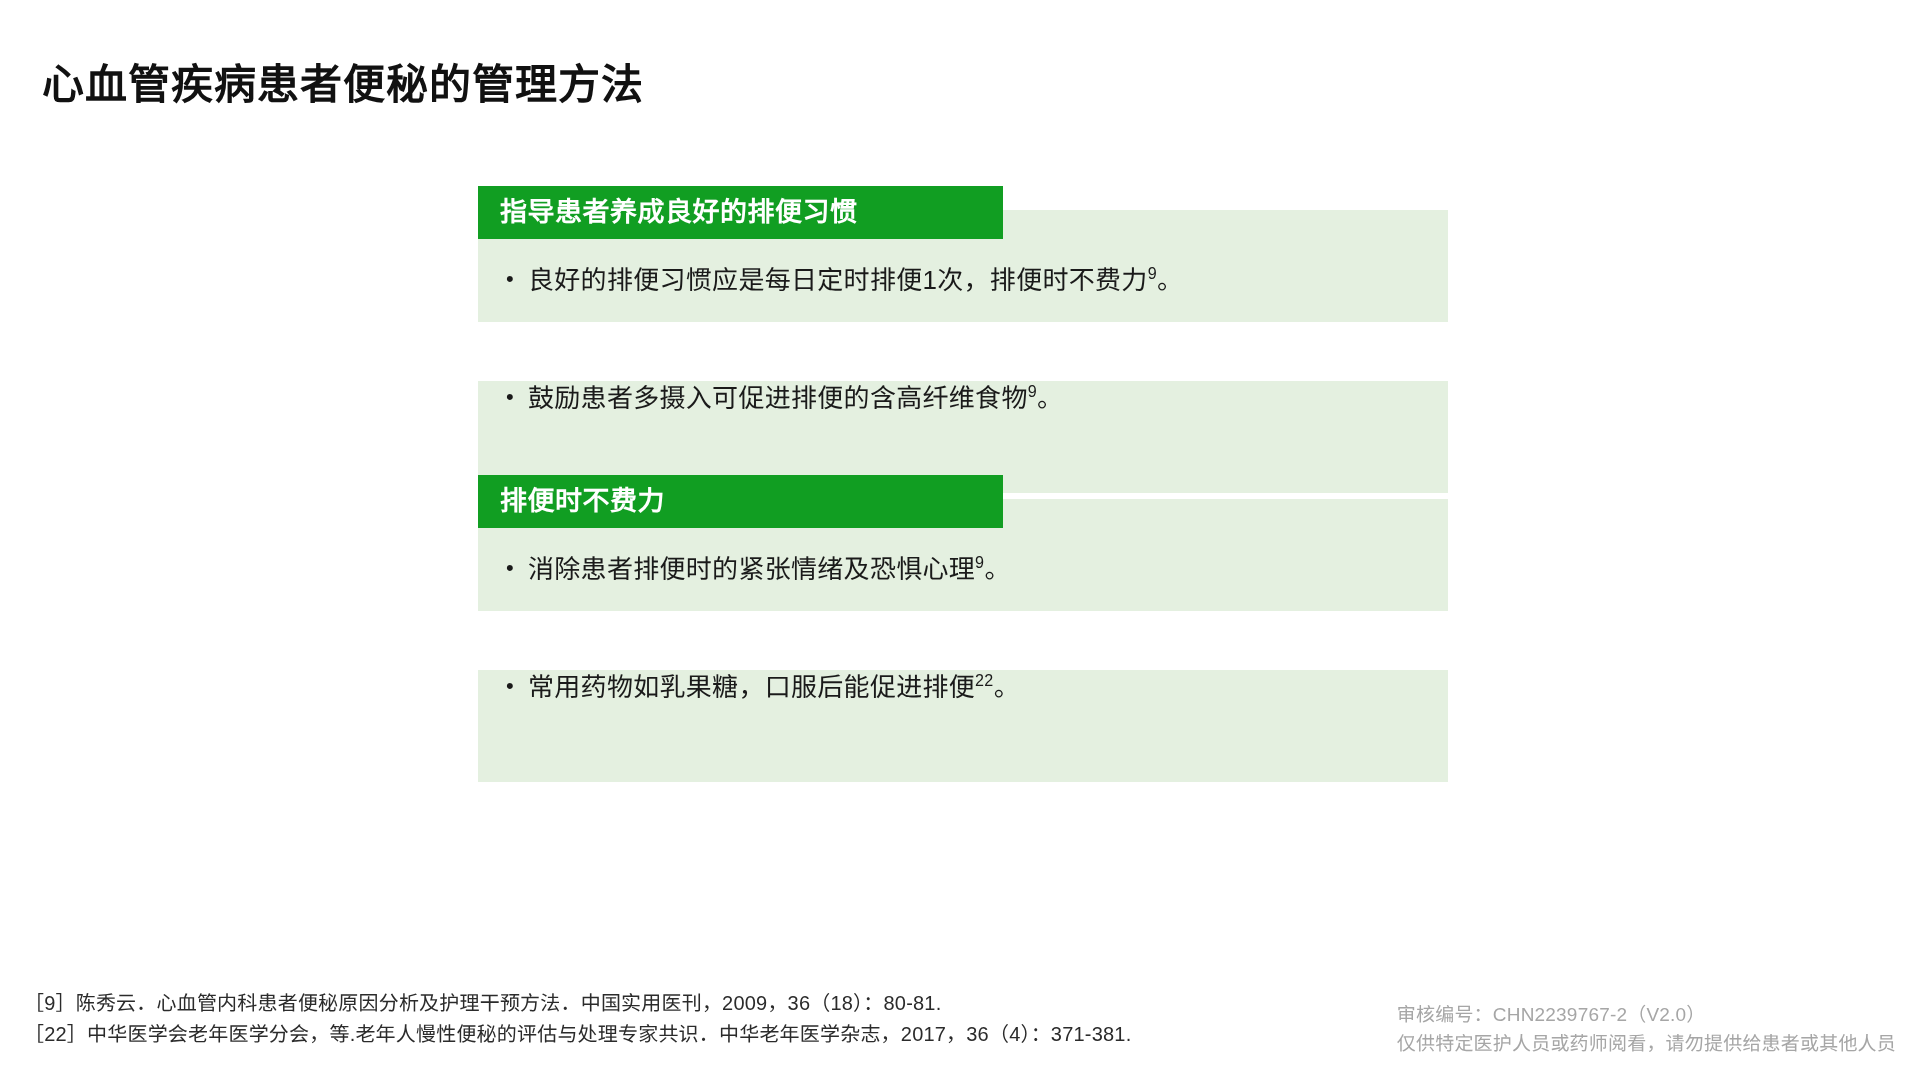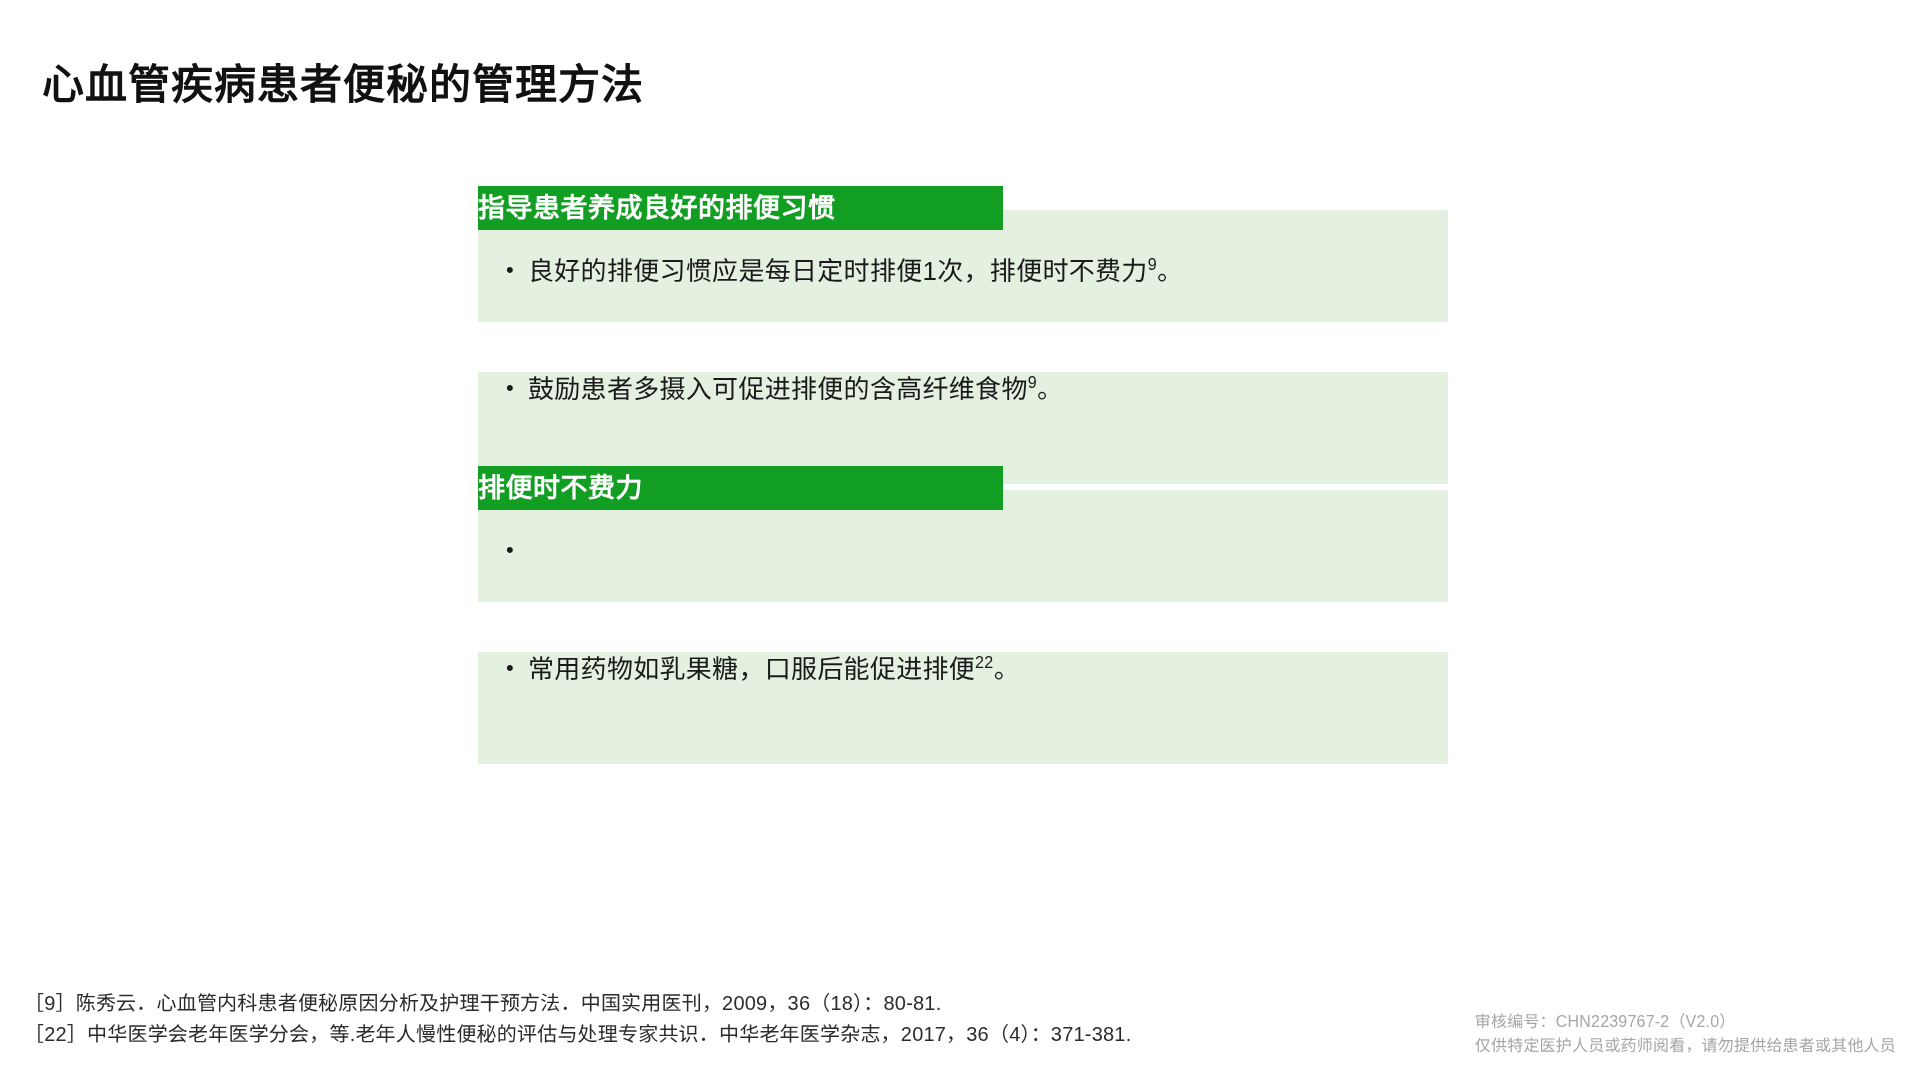--- a/index.html
+++ b/index.html
@@ -60,25 +60,26 @@
     height: 112px;
     background: #e4f0e0;
     z-index: 1;
   }
 
   
   .block-header {
     position: relative;
     z-index: 2;
     width: 525px;
-    height: 44px;
+    height: 53px;
     background: #119e22;
     display: flex;
     align-items: center;
     box-sizing: border-box;
+    padding-left: 22px;
   }
   .block-header-text {
     color: #ffffff;
     font-size: 27px;
     font-weight: 700;
     letter-spacing: 0.5px;
     line-height: 1;
     white-space: nowrap;
   }
 
@@ -127,21 +128,21 @@
     white-space: nowrap;
   }
   .reference-line { display: block; }
 
   
   .legal {
     position: absolute;
     right: 24px;
     bottom: 22px;
     text-align: left;
-    font-size: 16px;
+    font-size: 19px;
     line-height: 1.5;
     color: #a6a6a6;
     letter-spacing: 0.2px;
     white-space: nowrap;
   }
   .legal-line { display: block; }
 </style>
 </head>
 <body>
 
@@ -170,20 +171,21 @@
       </div>
     </section>
 
     <section class="block">
       <div class="block-panel"></div>
       <div class="block-header">
         <span class="block-header-text">排便时不费力</span>
       </div>
       <div class="block-body">
         <span class="bullet-dot">•</span>
+        <span class="bullet-text"><span>消除患者排便时的紧张情绪及恐惧心理</span><sup>9</sup><span>。</span></span>
       </div>
     </section>
 
     <section class="block">
       <div class="block-panel"></div>
       <div class="block-body">
         <span class="bullet-dot">•</span>
         <span class="bullet-text"><span>常用药物如乳果糖，口服后能促进排便</span><sup>22</sup><span>。</span></span>
       </div>
     </section>

